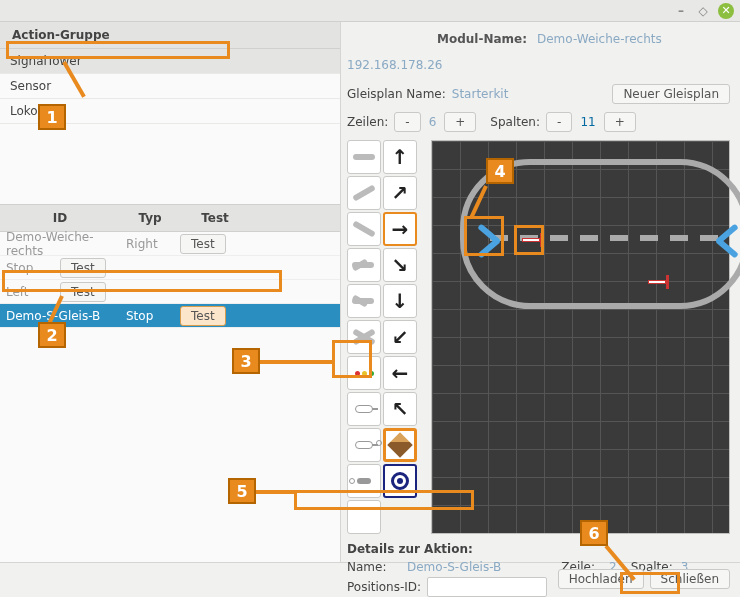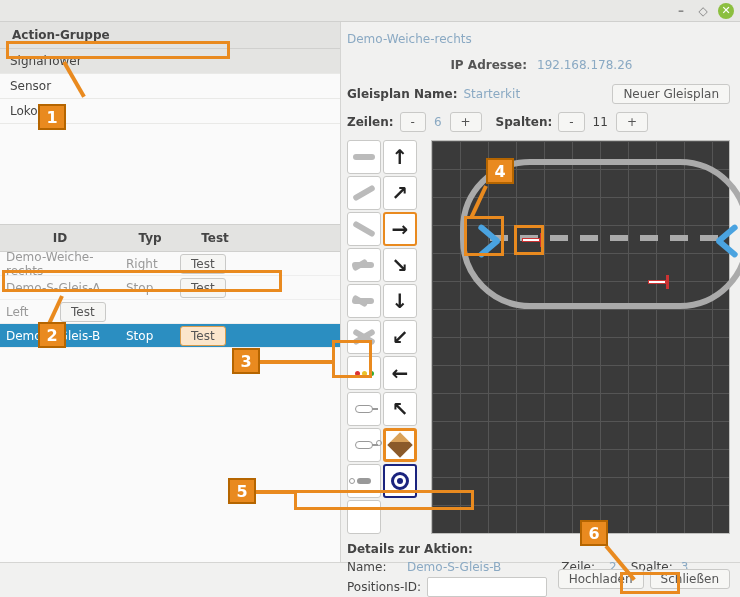--- a/index.html
+++ b/index.html
@@ -6,35 +6,35 @@
   body{background:#f1f1f0;width:740px;height:597px;overflow:hidden}
   .titlebar{height:22px;line-height:22px;text-align:center;background:#e8e8e6;border-bottom:1px solid #d0d0ce;position:relative;font-weight:bold;color:#555}
   .titlebar .win-ctrls{position:absolute;right:6px;top:3px;display:flex;gap:8px;align-items:center}
   .win-btn{width:14px;height:14px;display:flex;align-items:center;justify-content:center;color:#888;font-weight:bold}
   .win-close{width:16px;height:16px;border-radius:50%;background:#8cbf3f;color:#fff;font-size:11px}
   .main{display:flex;height:540px}
   .left{width:341px;border-right:1px solid #d5d5d3;background:#fafafa;display:flex;flex-direction:column}
   .group-hdr{background:#e3e3e1;padding:6px 12px;font-weight:bold;border-bottom:1px solid #d0d0ce}
   .group-row{padding:5px 10px;border-bottom:1px solid #e9e9e7;color:#888;cursor:pointer}
   .group-row.sel{background:#e4e4e2;color:#888}
-  .id-table{margin-top:100px}
+  .id-table{margin-top:80px}
   .tbl-head{display:flex;background:#e3e3e1;font-weight:bold;border-top:1px solid #d0d0ce;border-bottom:1px solid #d0d0ce}
   .tbl-head div{padding:6px 4px;text-align:center}
   .col-id{width:120px}.col-typ{width:60px}.col-test{width:70px}
   .tbl-row{display:flex;align-items:center;border-bottom:1px solid #eee;height:24px}
   .tbl-row .col-id,.tbl-row .col-typ{padding:3px 6px;color:#999}
   .tbl-row.sel{background:#2b8ec1;color:#fff}
   .tbl-row.sel .col-id,.tbl-row.sel .col-typ{color:#fff}
   .btn{background:#f6f6f4;border:1px solid #c9c9c7;border-radius:3px;padding:2px 10px;cursor:pointer;color:#555}
   .right{flex:1;padding:6px 10px 0 6px;display:flex;flex-direction:column}
   .meta-row{display:flex;align-items:center;margin:4px 0 8px 0}
   .meta-lbl{width:190px;text-align:right;padding-right:10px;font-weight:bold;color:#555}
   .meta-val{color:#8aa9c3}
   .plan-row{display:flex;align-items:center;margin:4px 0}
-  .plan-row .lbl{font-weight:bold;margin-right:6px}
+  .plan-row .lbl{font-weight:normal;margin-right:6px}
   .plan-row .spacer{flex:1}
   .palette-area{display:flex;margin-top:4px}
   .palette{width:78px;display:flex;flex-direction:column;gap:2px;margin-right:6px}
   .prow{display:flex;gap:2px}
   .tool{width:34px;height:34px;border:1px solid #c9c9c7;border-radius:3px;background:#fff;display:flex;align-items:center;justify-content:center;cursor:pointer}
   .tool.sel{border:2px solid #e98a1f}
   .tool.sel2{border:3px solid #e98a1f}
   .track-h{width:22px;height:6px;background:#bbb;border-radius:3px}
   .track-d{width:24px;height:6px;background:#bbb;border-radius:3px;transform:rotate(-30deg)}
   .track-d2{width:24px;height:6px;background:#bbb;border-radius:3px;transform:rotate(30deg)}
@@ -87,59 +87,58 @@
         <div class="col-id">ID</div>
         <div class="col-typ">Typ</div>
         <div class="col-test">Test</div>
       </div>
       <div class="tbl-row">
         <div class="col-id">Demo-Weiche-rechts</div>
         <div class="col-typ">Right</div>
         <div class="col-test"><button class="btn">Test</button></div>
       </div>
       <div class="tbl-row">
-        <div class="col-id">Demo-S-Gleis-A</div>
         <div class="col-typ">Stop</div>
         <div class="col-test"><button class="btn">Test</button></div>
       </div>
       <div class="tbl-row">
         <div class="col-typ">Left</div>
         <div class="col-test"><button class="btn">Test</button></div>
       </div>
       <div class="tbl-row sel">
         <div class="col-id">Demo-S-Gleis-B</div>
         <div class="col-typ">Stop</div>
         <div class="col-test"><button class="btn" style="background:#fbe6cc;border-color:#d79b4c">Test</button></div>
       </div>
     </div>
   </div>
 
   <div class="right">
     <div class="meta-row">
+      <div class="meta-lbl">Modul-Name:</div>
       <div class="meta-val">Demo-Weiche-rechts</div>
     </div>
     <div class="meta-row">
-      <div class="meta-lbl">IP Adresse:</div>
       <div class="meta-val">192.168.178.26</div>
     </div>
     <div class="plan-row">
       <span class="lbl">Gleisplan Name:</span>
       <span class="meta-val">Starterkit</span>
       <span class="spacer"></span>
       <button class="btn">Neuer Gleisplan</button>
     </div>
     <div class="plan-row">
       <span class="lbl">Zeilen:</span>
       <button class="btn">-</button>
       <span style="color:#8aa9c3;padding:0 8px">6</span>
       <button class="btn">+</button>
       <span style="width:14px"></span>
       <span class="lbl">Spalten:</span>
       <button class="btn">-</button>
-      <span style="color:#404040;padding:0 8px">11</span>
+      <span style="color:#0369a1;padding:0 8px">11</span>
       <button class="btn">+</button>
     </div>
 
     <div class="palette-area">
       <div class="palette">
         <div class="prow">
             <div class="tool">
               <div class="track-h"></div>
             </div>
             <div class="tool">

